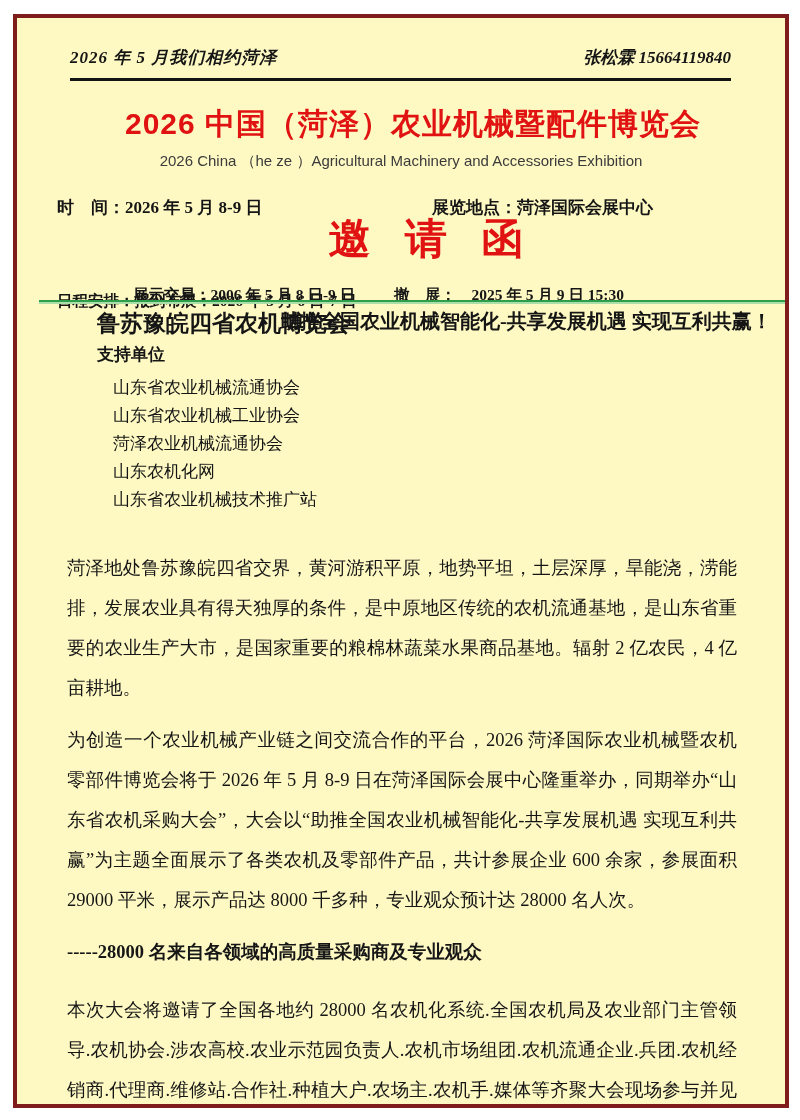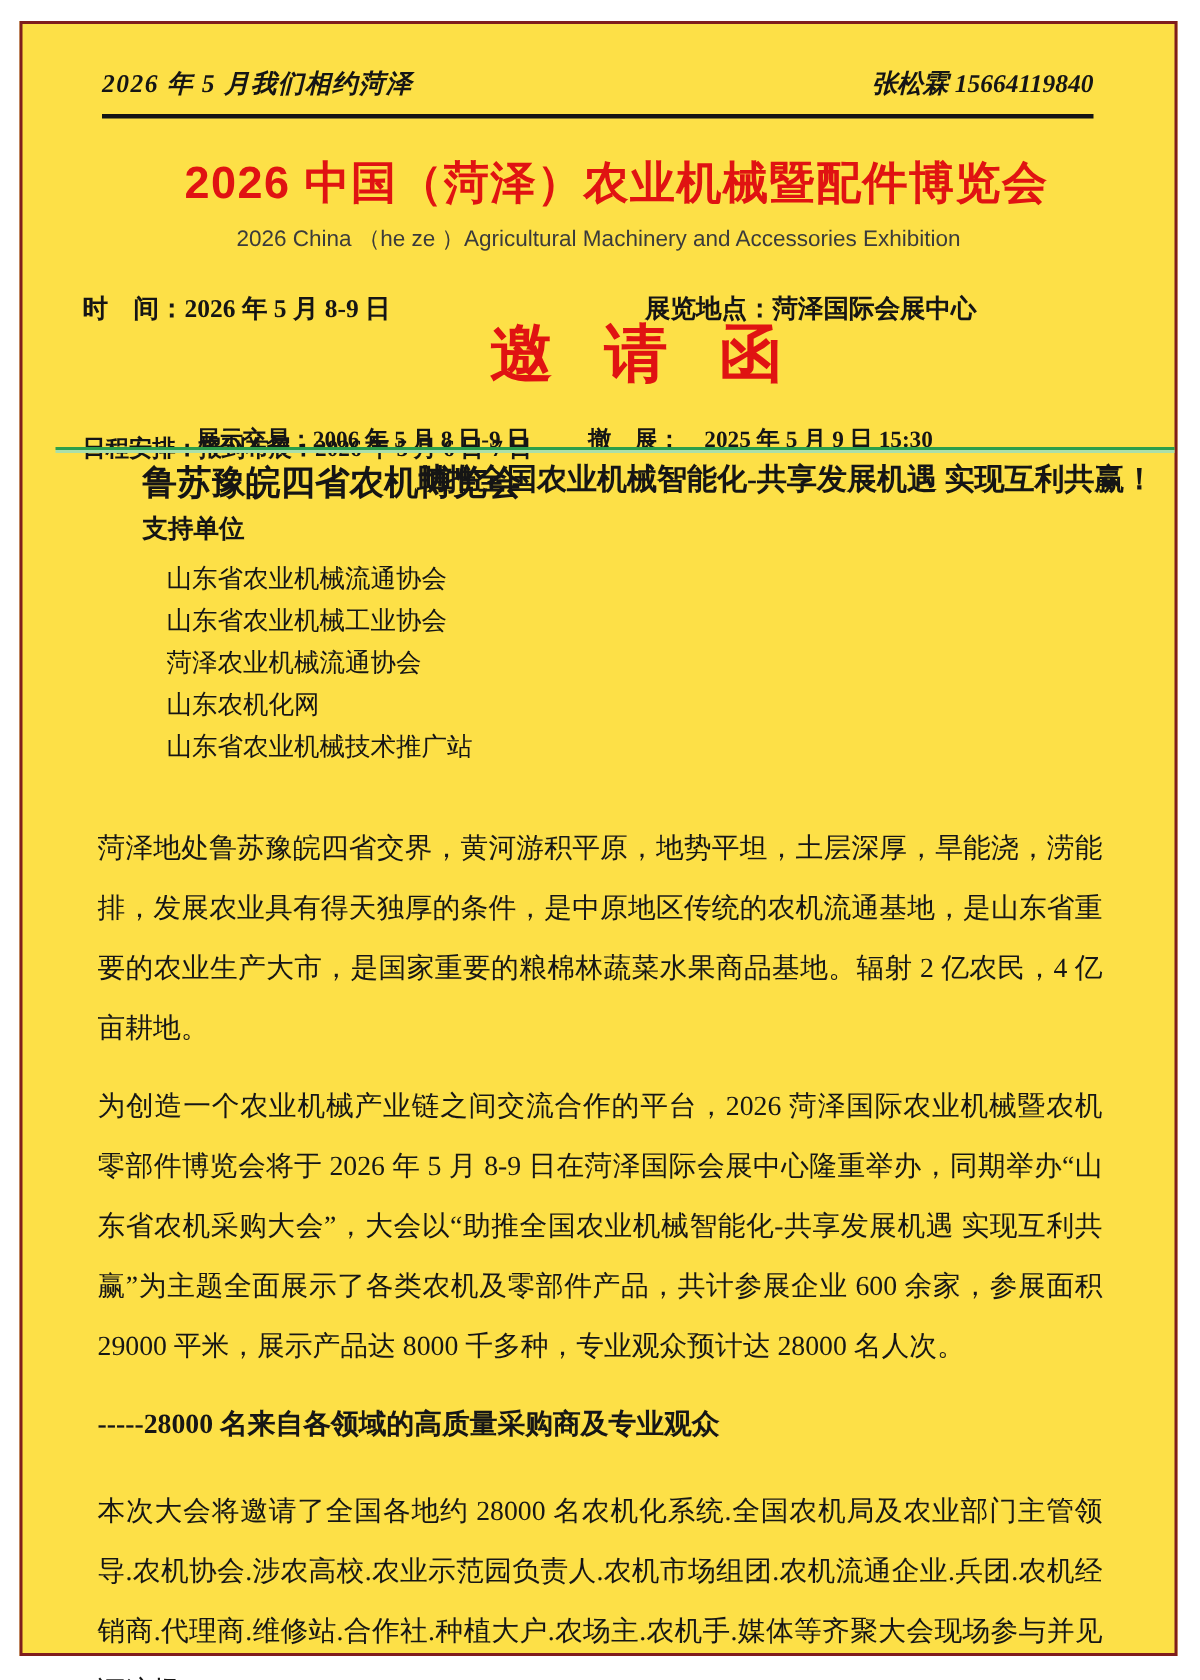--- a/index.html
+++ b/index.html
@@ -2,21 +2,21 @@
 <html><head>
 <meta charset="utf-8">
 <style>
   html,body{margin:0;padding:0;background:#ffffff;}
   .page{
     position:relative;width:800px;height:1120px;background:#ffffff;overflow:hidden;
     font-family:"Liberation Serif","DejaVu Serif",serif;color:#151515;
   }
   .frame{
     position:absolute;left:13px;top:14px;width:768px;height:1086px;
-    border:2px solid #7f1d1d;background:#fde047;
+    border:4px solid #7f1d1d;background:#fef9c3;
   }
   
   .hdr{
     position:absolute;left:53px;right:54px;top:28px;
     display:flex;justify-content:space-between;align-items:flex-end;
     padding-bottom:9px;border-bottom:3px solid #141414;
     font-size:17px;font-weight:bold;
   }
   .hdr-left{font-style:italic;letter-spacing:1px;}
   .hdr-right{font-style:italic;}

